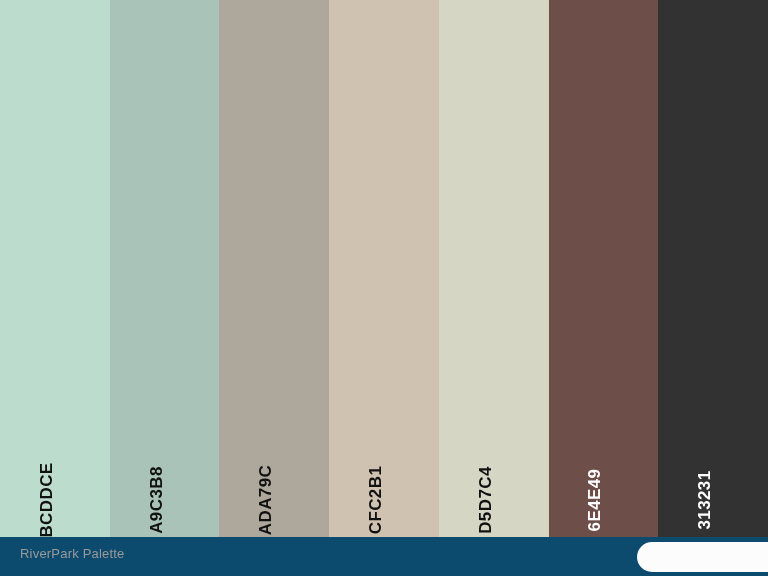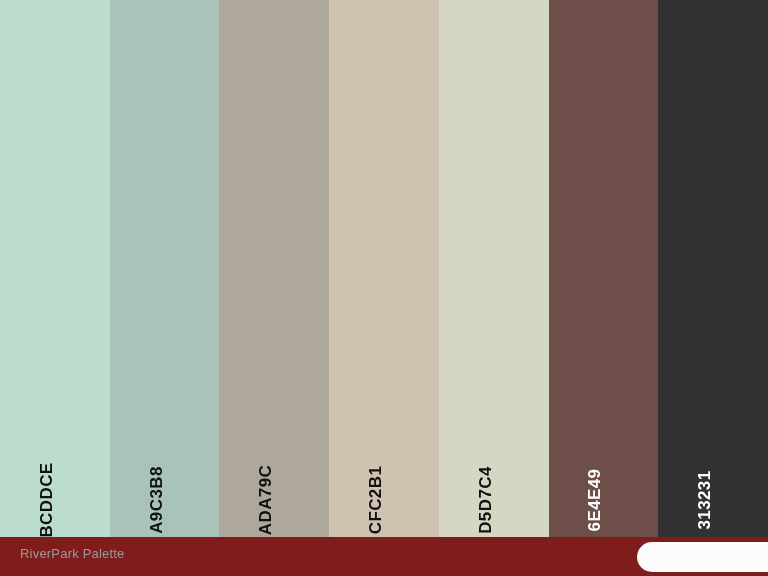--- a/index.html
+++ b/index.html
@@ -63,21 +63,21 @@
   }
 
   .label-dark  { color: #111111; }
   .label-light { color: #ffffff; }
 
   
   #palette-footer {
     position: relative;
     width: 768px;
     height: 39px;
-    background: #7f1d1d;
+    background: #0c4a6e;
     flex: 0 0 auto;
   }
 
   #footer-ghost-panel {
     position: absolute;
     left: 637px;
     top: 5px;
     width: 131px;
     height: 30px;
     background: #fcfcfd;

